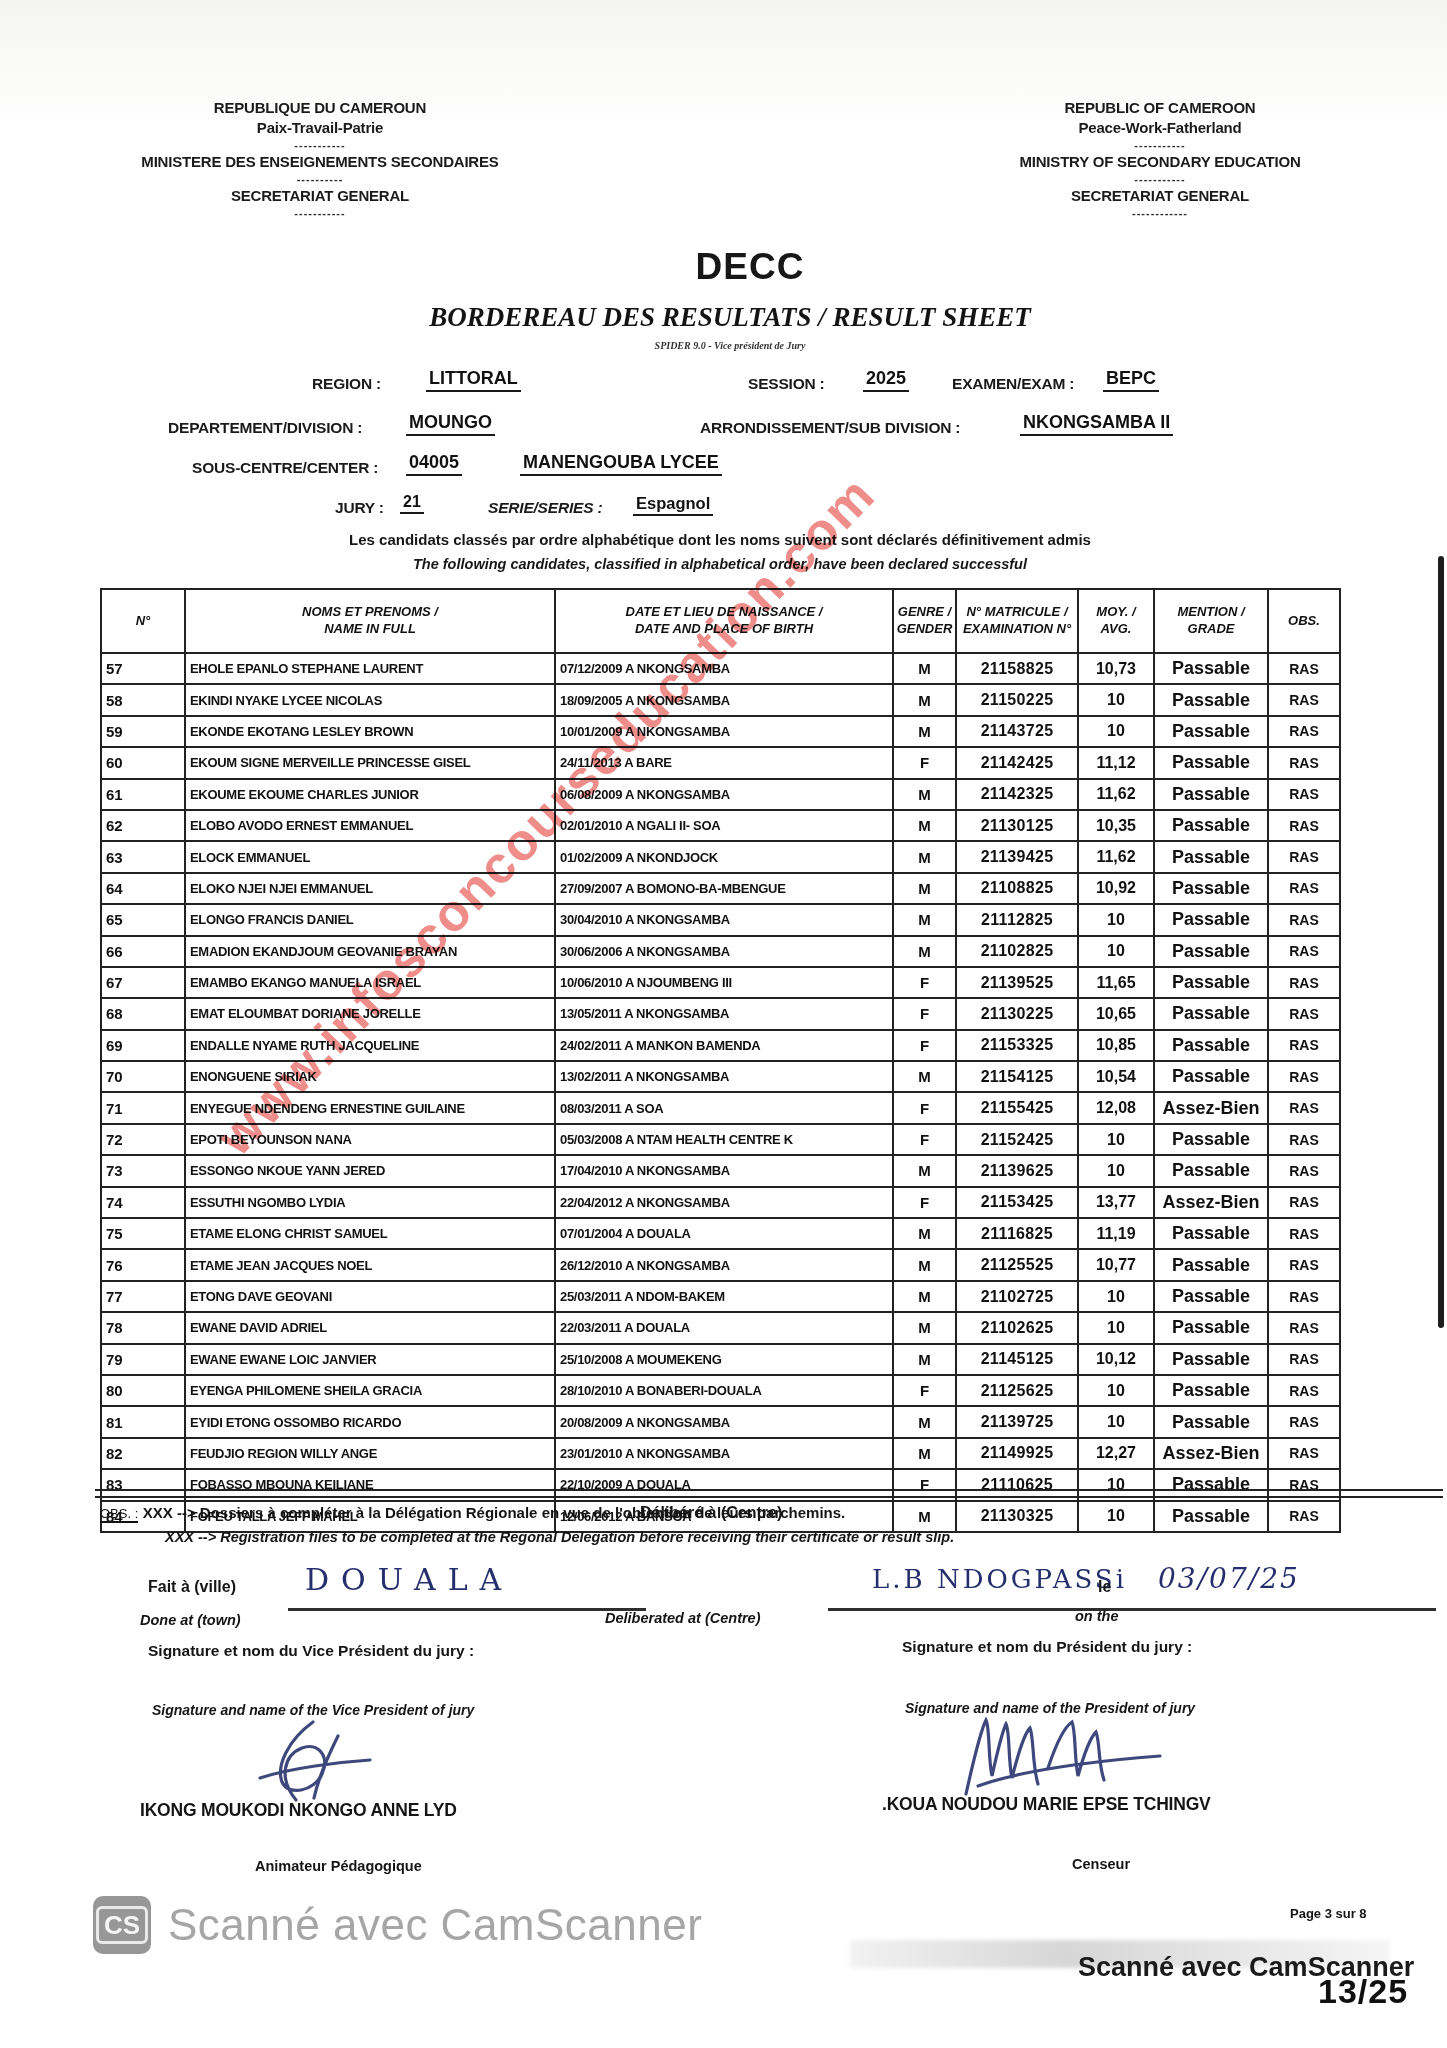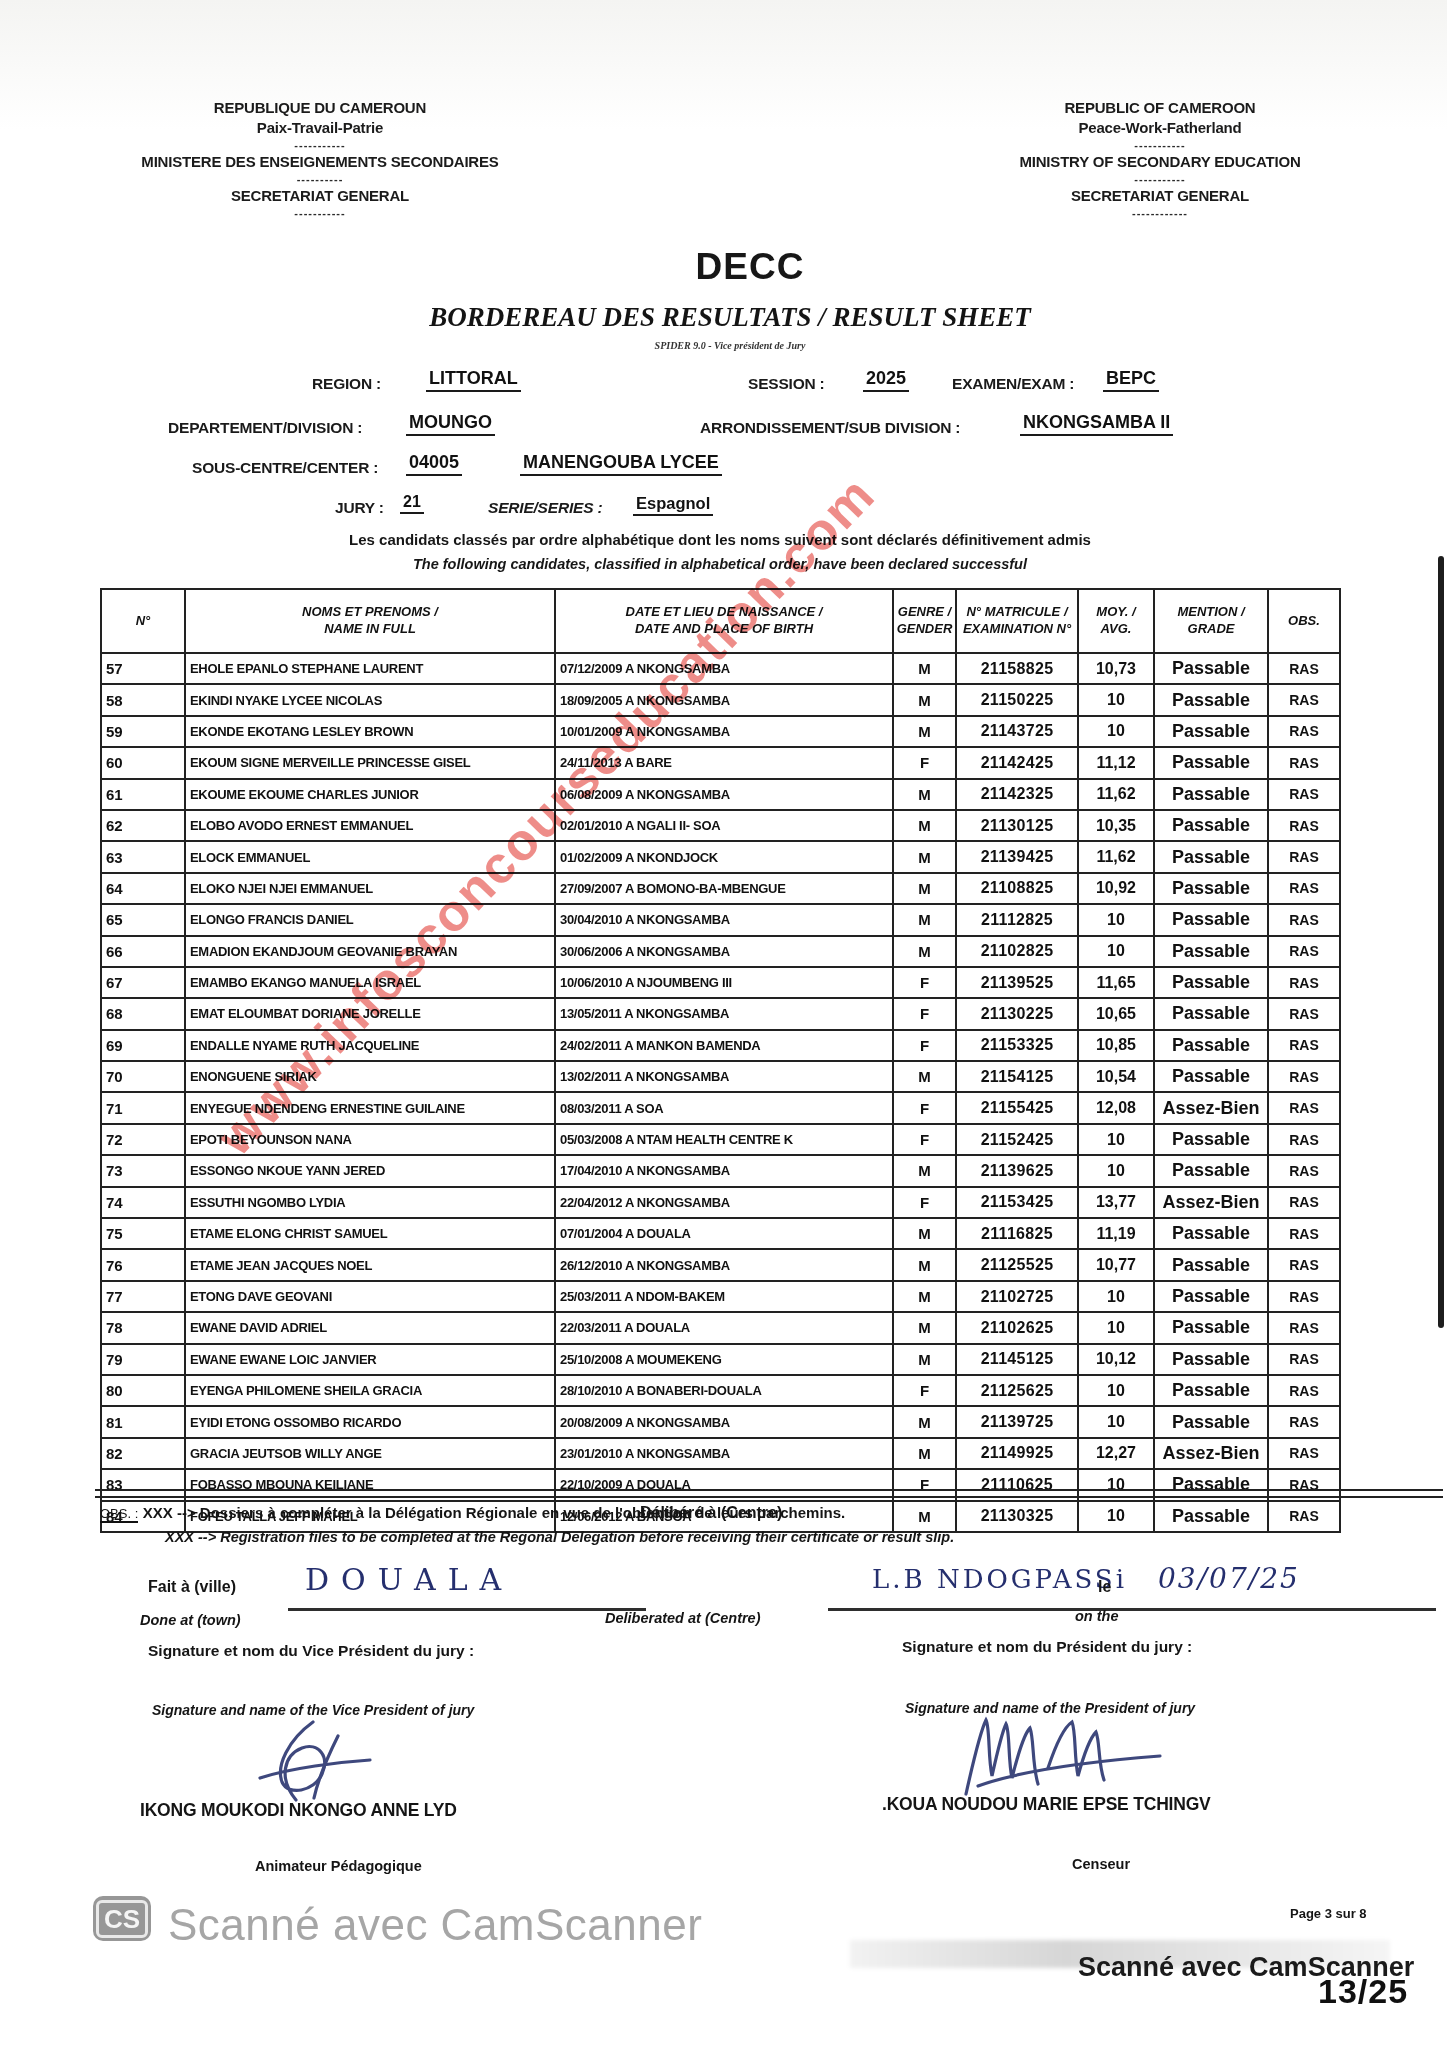--- a/index.html
+++ b/index.html
@@ -43,21 +43,21 @@
   .f-lbl-i{font-weight:bold;font-style:italic;font-size:14.5px;white-space:nowrap;}
   .hand{color:#252f6e;font-family:"DejaVu Serif", serif;white-space:nowrap;}
   .hand-city{font-size:30px;letter-spacing:12px;}
   .hand-centre{font-size:26px;letter-spacing:3px;}
   .hand-date{font-size:28px;font-style:italic;letter-spacing:2px;}
   .blank-line{border-bottom:3px solid #2e2e2e;height:2px;}
   .sig-name{font-weight:bold;font-size:17.5px;letter-spacing:-0.2px;white-space:nowrap;}
   .sig-title{font-weight:bold;font-size:14.5px;}
   .page-info{font-weight:bold;font-size:13px;}
   
-  .cs-badge{width:58px;height:45px;background:#979797;border-radius:10px;display:flex;align-items:center;justify-content:center;}
+  .cs-badge{width:58px;height:58px;background:#979797;border-radius:10px;display:flex;align-items:center;justify-content:center;}
   .cs-badge span{color:#f5f5f5;font-weight:bold;font-size:26px;border:3px solid #e9e9e9;border-radius:6px;padding:3px 5px;line-height:1;}
   .cs-gray{font-size:44px;color:#a6a6a6;letter-spacing:0.5px;white-space:nowrap;}
   .cs-dark{font-size:27px;font-weight:bold;color:#1b1b1b;white-space:nowrap;}
   .page-num{font-size:34px;color:#101010;font-weight:bold;letter-spacing:1px;}
   
   .watermark{transform:rotate(-46deg);transform-origin:0 0;font-size:52px;font-weight:bold;
              color:rgba(224,48,40,0.55);letter-spacing:2px;white-space:nowrap;z-index:30;
              mix-blend-mode:multiply;pointer-events:none;}
   .edge-right{width:6px;background:#1d1d1d;border-radius:3px;}
   .smudge{background:linear-gradient(90deg, rgba(0,0,0,0.05), rgba(0,0,0,0.16) 40%, rgba(0,0,0,0.04));filter:blur(2px);}
@@ -407,21 +407,21 @@
           <td class="c1">EYIDI ETONG OSSOMBO RICARDO</td>
           <td class="c2">20/08/2009 A NKONGSAMBA</td>
           <td class="c3">M</td>
           <td class="c4">21139725</td>
           <td class="c5">10</td>
           <td class="c6">Passable</td>
           <td class="c7">RAS</td>
         </tr>
         <tr>
           <td class="c0">82</td>
-          <td class="c1">GRACIA JEUTSOB WILLY ANGE</td>
+          <td class="c1">FEUDJIO REGION WILLY ANGE</td>
           <td class="c2">23/01/2010 A NKONGSAMBA</td>
           <td class="c3">M</td>
           <td class="c4">21149925</td>
           <td class="c5">12,27</td>
           <td class="c6">Assez-Bien</td>
           <td class="c7">RAS</td>
         </tr>
         <tr>
           <td class="c0">83</td>
           <td class="c1">FOBASSO MBOUNA KEILIANE</td>

